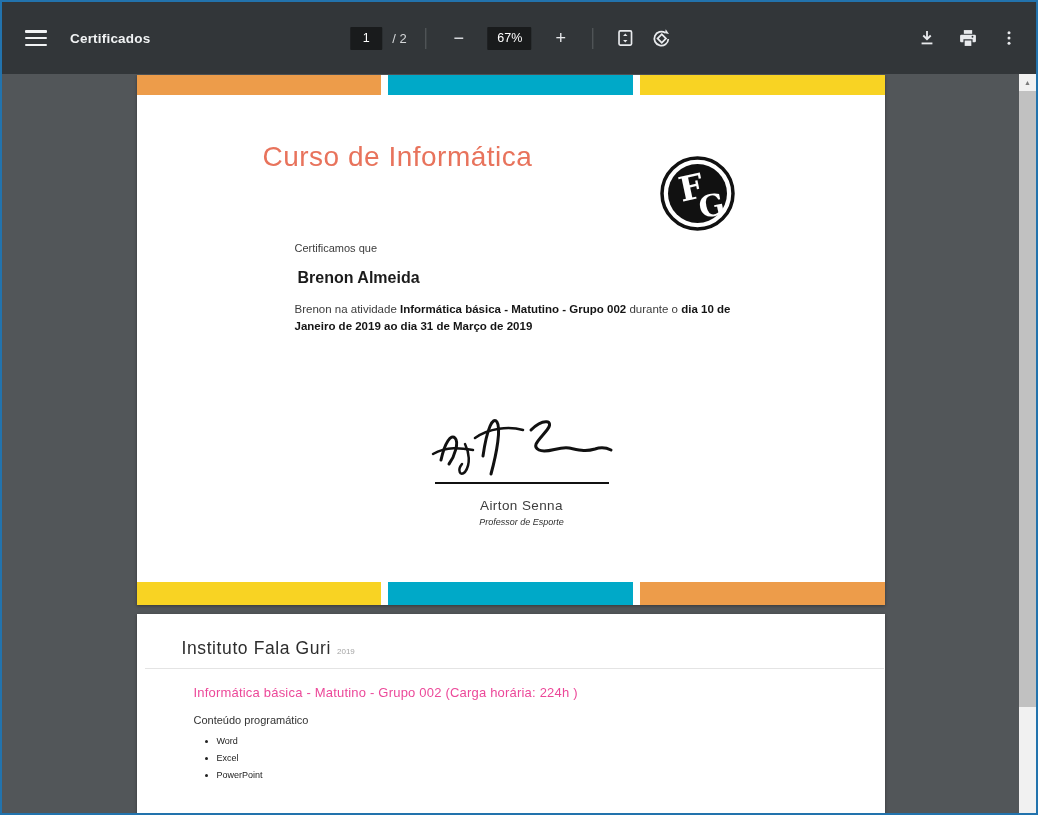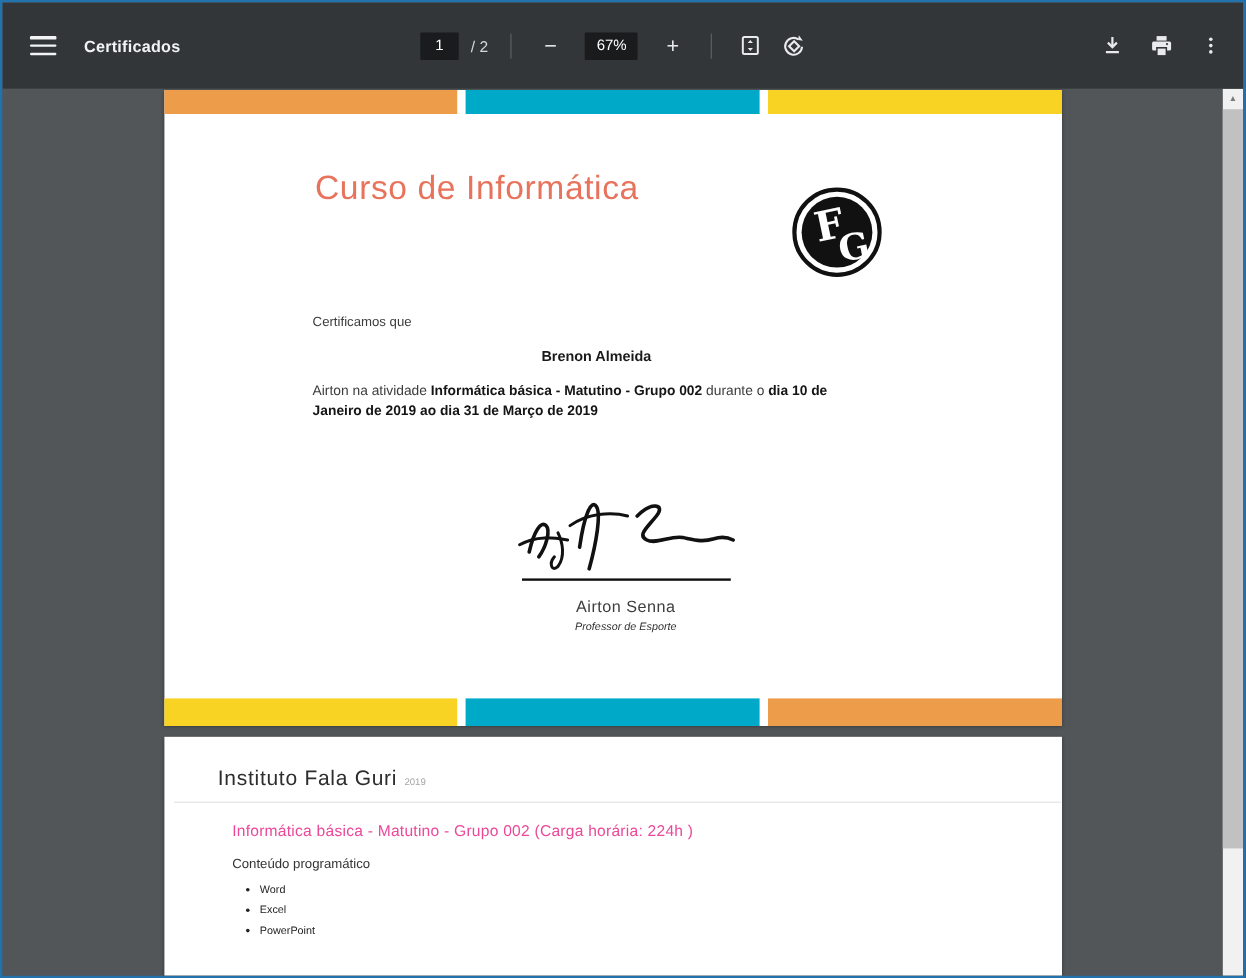--- a/index.html
+++ b/index.html
@@ -75,23 +75,23 @@
   .bars.bottom { bottom: 0; height: 23px; }
   .bar { flex: 1; }
 
   .cert-title {
     position: absolute; left: 126px; top: 66px;
     font-size: 28px; font-weight: 400; letter-spacing: .5px;
   }
 
   .logo { position: absolute; left: 522px; top: 80px; width: 77px; height: 77px; }
 
-  .cert-text { position: absolute; left: 124px; top: 167px; width: 470px; color: #2b2b2b; margin-top: 21px; }
+  .cert-text { position: absolute; left: 158px; top: 167px; width: 470px; color: #2b2b2b; }
   .certify-label { font-size: 11px; color: #3c3c3c; }
-  .student-name { font-size: 12px; font-weight: bold; margin-top: 15px; color: #1b1b1b; padding-left: 3px; text-align: center; }
+  .student-name { font-size: 16px; font-weight: bold; margin-top: 15px; color: #1b1b1b; padding-left: 3px; }
   .body-text { font-size: 11.5px; line-height: 17px; margin-top: 14px; color: #3c3c3c; }
   .body-text b { color: #151515; }
 
   .sign-block { position: absolute; left: 260px; top: 333px; width: 250px; text-align: center; }
   .sign-svg { display: block; margin: 0 auto; }
   .sign-line { width: 174px; height: 1.5px; background: #111; margin: 2px auto 0; }
   .sign-name { font-size: 13.5px; color: #3d3d3d; margin-top: 14px; letter-spacing: .4px; }
   .sign-role { font-size: 9px; font-style: italic; color: #2f2f2f; margin-top: 4px; }
 
   
@@ -199,21 +199,21 @@
       <svg class="logo" viewBox="0 0 77 77">
         <circle cx="38.5" cy="38.5" r="35.5" fill="none" stroke="#111" stroke-width="3.5"></circle>
         <circle cx="38.5" cy="38.5" r="29.5" fill="#111"></circle>
         <text x="21" y="45" font-family="DejaVu Serif, serif" font-size="34" font-weight="bold" fill="#fff" transform="rotate(-12 30 38)">F</text>
         <text x="40" y="62" font-family="DejaVu Serif, serif" font-size="30" font-weight="bold" fill="#fff" transform="rotate(-12 48 52)">G</text>
       </svg>
 
       <div class="cert-text">
         <div class="certify-label">Certificamos que</div>
         <div class="student-name">Brenon Almeida</div>
-        <p class="body-text"><span>Airton na atividade </span><b>Informática básica - Matutino - Grupo 002</b><span> durante o </span><b>dia 10 de Janeiro de 2019 ao dia 31 de Março de 2019</b></p>
+        <p class="body-text"><span>Brenon na atividade </span><b>Informática básica - Matutino - Grupo 002</b><span> durante o </span><b>dia 10 de Janeiro de 2019 ao dia 31 de Março de 2019</b></p>
       </div>
 
       <div class="sign-block">
         <svg class="sign-svg" width="190" height="72" viewBox="0 0 190 72">
           <g fill="none" stroke="#111" stroke-linecap="round">
             <path d="M14 52 C18 34, 24 26, 28 30 C32 34, 28 48, 22 56" stroke-width="3"></path>
             <path d="M6 46 C20 38, 34 40, 46 42" stroke-width="2.5"></path>
             <path d="M38 36 C42 44, 44 56, 38 64 C33 69, 30 62, 35 56" stroke-width="2.5"></path>
             <path d="M56 48 C60 20, 66 8, 70 14 C74 20, 70 44, 64 66" stroke-width="3"></path>
             <path d="M48 30 C62 20, 82 18, 96 22" stroke-width="2.5"></path>

